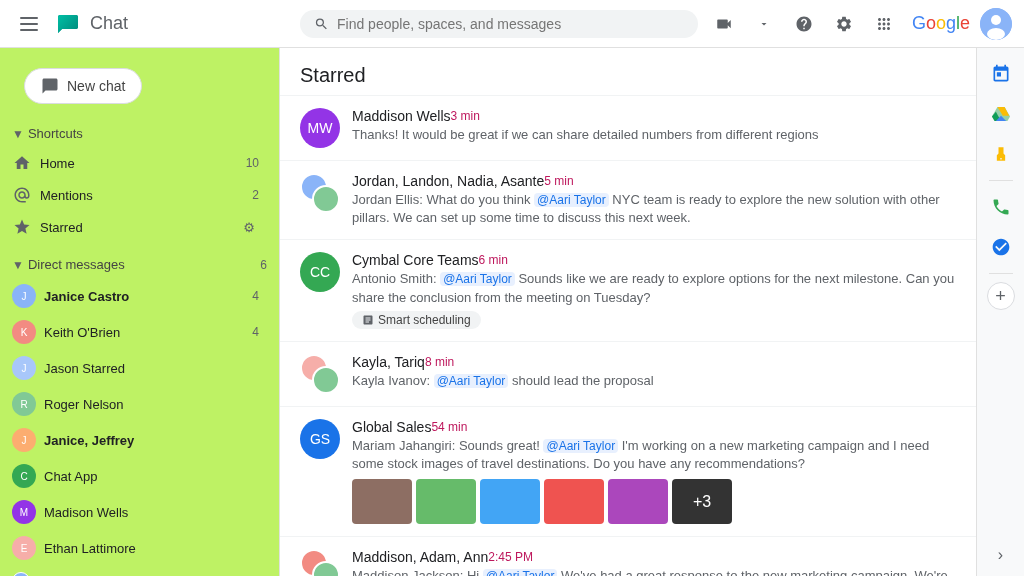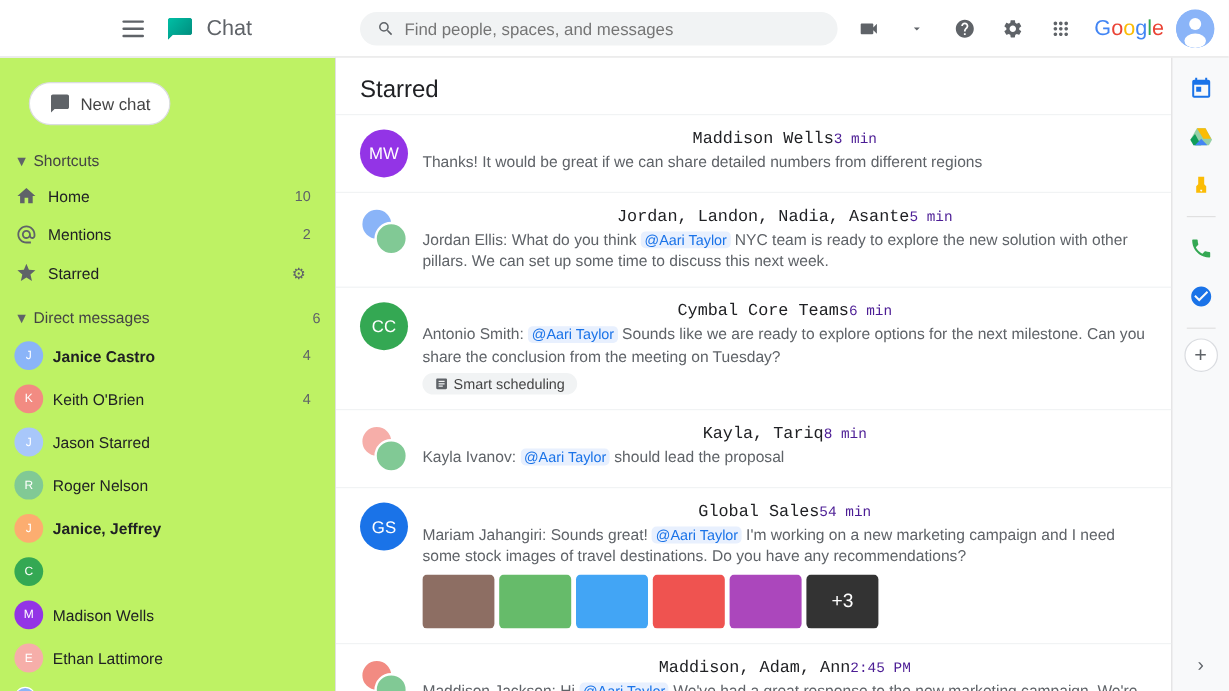--- a/index.html
+++ b/index.html
@@ -1,20 +1,20 @@
 <!DOCTYPE html>
 <html><head>
   <meta charset="utf-8">
   <style>
     * { box-sizing: border-box; margin: 0; padding: 0; }
     body { font-family: 'Google Sans', Arial, sans-serif; background: #f8f9fa; display: flex; flex-direction: column; height: 576px; width: 1024px; overflow: hidden; font-size: 13px; }
 
     
     .top-bar { display: flex; align-items: center; background: #fff; padding: 0 12px; height: 48px; border-bottom: 1px solid #e0e0e0; flex-shrink: 0; gap: 8px; }
-    .top-bar-left { display: flex; align-items: center; gap: 8px; width: 280px; flex-shrink: 0; justify-content: center; }
+    .top-bar-left { display: flex; align-items: center; gap: 8px; width: 280px; flex-shrink: 0; }
     .hamburger { display: flex; flex-direction: column; gap: 4px; cursor: pointer; padding: 8px; }
     .hamburger span { display: block; width: 18px; height: 2px; background: #5f6368; border-radius: 1px; }
     .app-icon { width: 28px; height: 28px; }
     .app-title { font-size: 18px; color: #5f6368; font-weight: 400; }
     .search-bar { flex: 1; display: flex; align-items: flex-end; background: #f1f3f4; border-radius: 24px; padding: 6px 14px; gap: 8px; max-width: 520px; }
     .search-bar input { border: none; background: transparent; outline: none; font-size: 14px; color: #3c4043; width: 100%; }
     .top-icons { display: flex; align-items: center; gap: 4px; margin-left: auto; }
     .top-icon-btn { width: 36px; height: 36px; border-radius: 50%; display: flex; align-items: center; justify-content: center; cursor: pointer; color: #5f6368; font-size: 16px; border: none; background: transparent; }
     .g { color: #4285f4; } .o1 { color: #ea4335; } .o2 { color: #fbbc05; } .g2 { color: #4285f4; } .l { color: #34a853; } .e { color: #ea4335; }
     .avatar { width: 32px; height: 32px; border-radius: 50%; background: #8ab4f8; display: flex; align-items: center; justify-content: center; color: #fff; font-size: 13px; cursor: pointer; overflow: hidden; }
@@ -40,23 +40,23 @@
     
     .content { flex: 1; display: flex; flex-direction: column; background: #fff; overflow: hidden; }
     .content-header { padding: 16px 20px 8px; font-size: 20px; font-weight: 400; color: #202124; border-bottom: 1px solid #f1f3f4; flex-shrink: 0; }
     .messages-list { flex: 1; overflow-y: auto; padding: 0; }
     .message-item { display: flex; align-items: flex-start; padding: 12px 20px; border-bottom: 1px solid #f1f3f4; cursor: pointer; gap: 12px; }
     .msg-avatar { width: 40px; height: 40px; border-radius: 50%; flex-shrink: 0; display: flex; align-items: center; justify-content: center; font-size: 14px; color: #fff; font-weight: 500; }
     .msg-avatar-group { width: 40px; height: 40px; position: relative; flex-shrink: 0; }
     .msg-avatar-group .mav1 { width: 28px; height: 28px; border-radius: 50%; position: absolute; top: 0; left: 0; border: 2px solid #fff; }
     .msg-avatar-group .mav2 { width: 28px; height: 28px; border-radius: 50%; position: absolute; bottom: 0; right: 0; border: 2px solid #fff; }
     .msg-content { flex: 1; min-width: 0; }
-    .msg-header { display: flex; justify-content: center; align-items: center; margin-bottom: 2px; font-family: Liberation Mono, monospace; }
+    .msg-header { display: flex; justify-content: flex-start; align-items: center; margin-bottom: 2px; }
     .msg-name { font-size: 14px; font-weight: 500; color: #202124; }
-    .msg-time { font-size: 12px; color: #4c1d95; flex-shrink: 0; }
+    .msg-time { font-size: 12px; color: #be185d; flex-shrink: 0; }
     .msg-text { font-size: 13px; color: #5f6368; line-height: 1.4; overflow: hidden; display: -webkit-box; -webkit-line-clamp: 2; -webkit-box-orient: vertical; }
     .mention-tag { background: #e8f0fe; color: #1a73e8; border-radius: 4px; padding: 0 3px; font-size: 12px; font-weight: 500; }
     .chip { display: inline-flex; align-items: center; gap: 4px; background: #f1f3f4; border-radius: 16px; padding: 2px 10px; font-size: 12px; color: #444; margin-top: 4px; }
     .images-row { display: flex; gap: 4px; margin-top: 6px; overflow: hidden; }
     .img-thumb-overlay { width: 60px; height: 45px; border-radius: 4px; background: #333; display: flex; align-items: center; justify-content: center; color: #fff; font-size: 16px; font-weight: 500; flex-shrink: 0; }
 
     
     .right-panel { width: 48px; background: #f8f9fa; border-left: 1px solid #e0e0e0; display: flex; flex-direction: column; align-items: center; padding: 8px 0; gap: 4px; flex-shrink: 0; }
     .right-panel-icon { width: 36px; height: 36px; border-radius: 50%; display: flex; align-items: center; justify-content: center; cursor: pointer; color: #5f6368; font-size: 18px; }
     .right-panel-divider { width: 24px; height: 1px; background: #e0e0e0; margin: 4px 0; }
@@ -212,20 +212,21 @@
         <div class="sidebar-item">
           <div class="avatar-sm" style="background:#81c995;">R</div>
     <span class="item-label ">Roger Nelson</span>
     </div>
         <div class="sidebar-item">
           <div class="avatar-sm" style="background:#fcad70;">J</div>
     <span class="item-label bold">Janice, Jeffrey</span>
     </div>
         <div class="sidebar-item">
           <div class="avatar-sm" style="background:#34a853;">C</div>
+    <span class="item-label ">Chat App</span>
     </div>
         <div class="sidebar-item">
           <div class="avatar-sm" style="background:#9334e6;">M</div>
     <span class="item-label ">Madison Wells</span>
     </div>
         <div class="sidebar-item">
           <div class="avatar-sm" style="background:#f6aea9;">E</div>
     <span class="item-label ">Ethan Lattimore</span>
     </div>
         <div class="sidebar-item">

